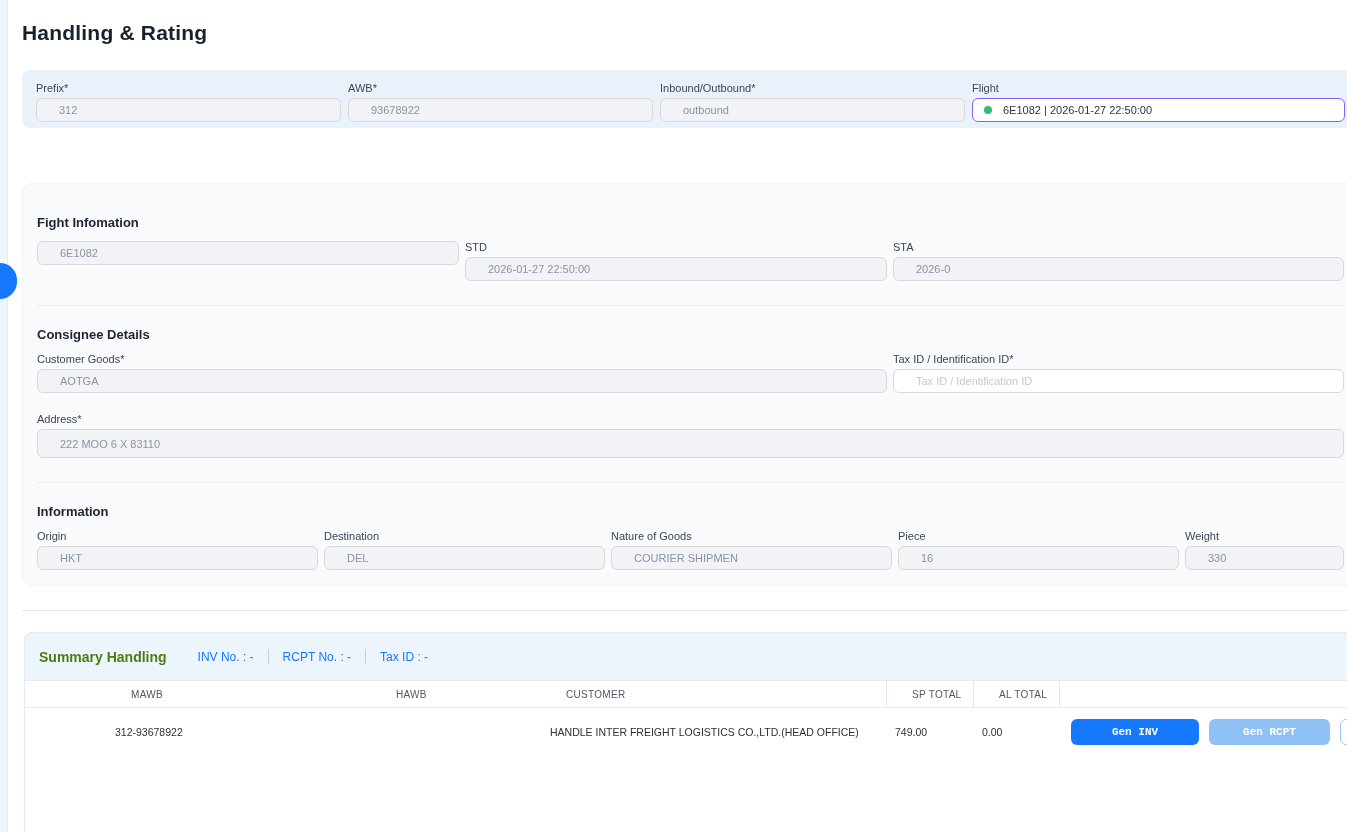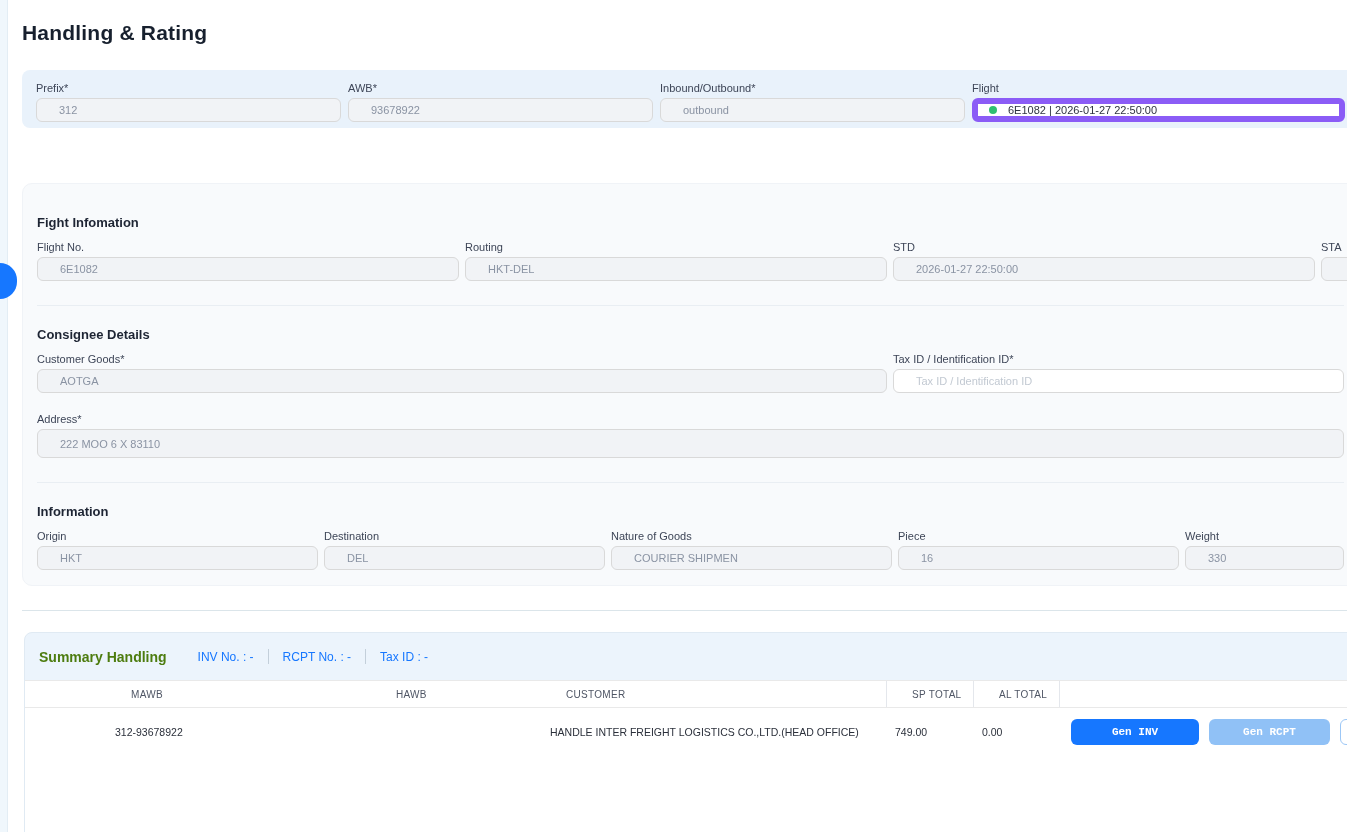--- a/index.html
+++ b/index.html
@@ -32,21 +32,21 @@
   .fg{flex:0 0 auto;}
   .row{display:flex;gap:7px;}
   
   .topcard{
     position:absolute;left:22px;top:70px;right:-12px;height:58px;
     background:#e9f2fb;border-radius:8px;padding:12px 14px 0 14px;
   }
   .topcard .fg{width:305px;}
   .topcard .fg.grow{flex:1 1 auto;}
   .select{
-    height:24px;border:6px solid #8b5cf6;border-radius:6px;background:#ffffff;
+    height:24px;border:1px solid #8b5cf6;border-radius:6px;background:#ffffff;
     display:flex;align-items:center;gap:11px;padding:0 11px;font-size:11px;color:#2e3440;
     cursor:pointer;
   }
   .dot{width:8px;height:8px;border-radius:50%;background:var(--dot-green);flex:0 0 auto;}
   
   .card{
     position:absolute;left:22px;top:183px;right:-12px;height:403px;
     background:#f8fafc;border:1px solid #f0f3f7;border-radius:10px;
     padding:31px 14px 0 14px;overflow:hidden;
   }
@@ -121,26 +121,21 @@
       <span>6E1082 | 2026-01-27 22:50:00</span>
     </div>
   </div>
 </div>
 
 <div class="card">
 
   <div class="sec-h">Fight Infomation</div>
   <div class="row">
     <div class="fg w422">
-      <div class="lbl">Flight No.</div>
       <input class="inp" readonly="" value="6E1082" style="">
-    </div>
-    <div class="fg w422">
-      <div class="lbl">Routing</div>
-      <input class="inp" readonly="" value="HKT-DEL" style="">
     </div>
     <div class="fg w422">
       <div class="lbl">STD</div>
       <input class="inp" readonly="" value="2026-01-27 22:50:00" style="">
     </div>
     <div class="fg grow">
       <div class="lbl">STA</div>
       <input class="inp" readonly="" value="2026-0" style="">
     </div>
   </div>

